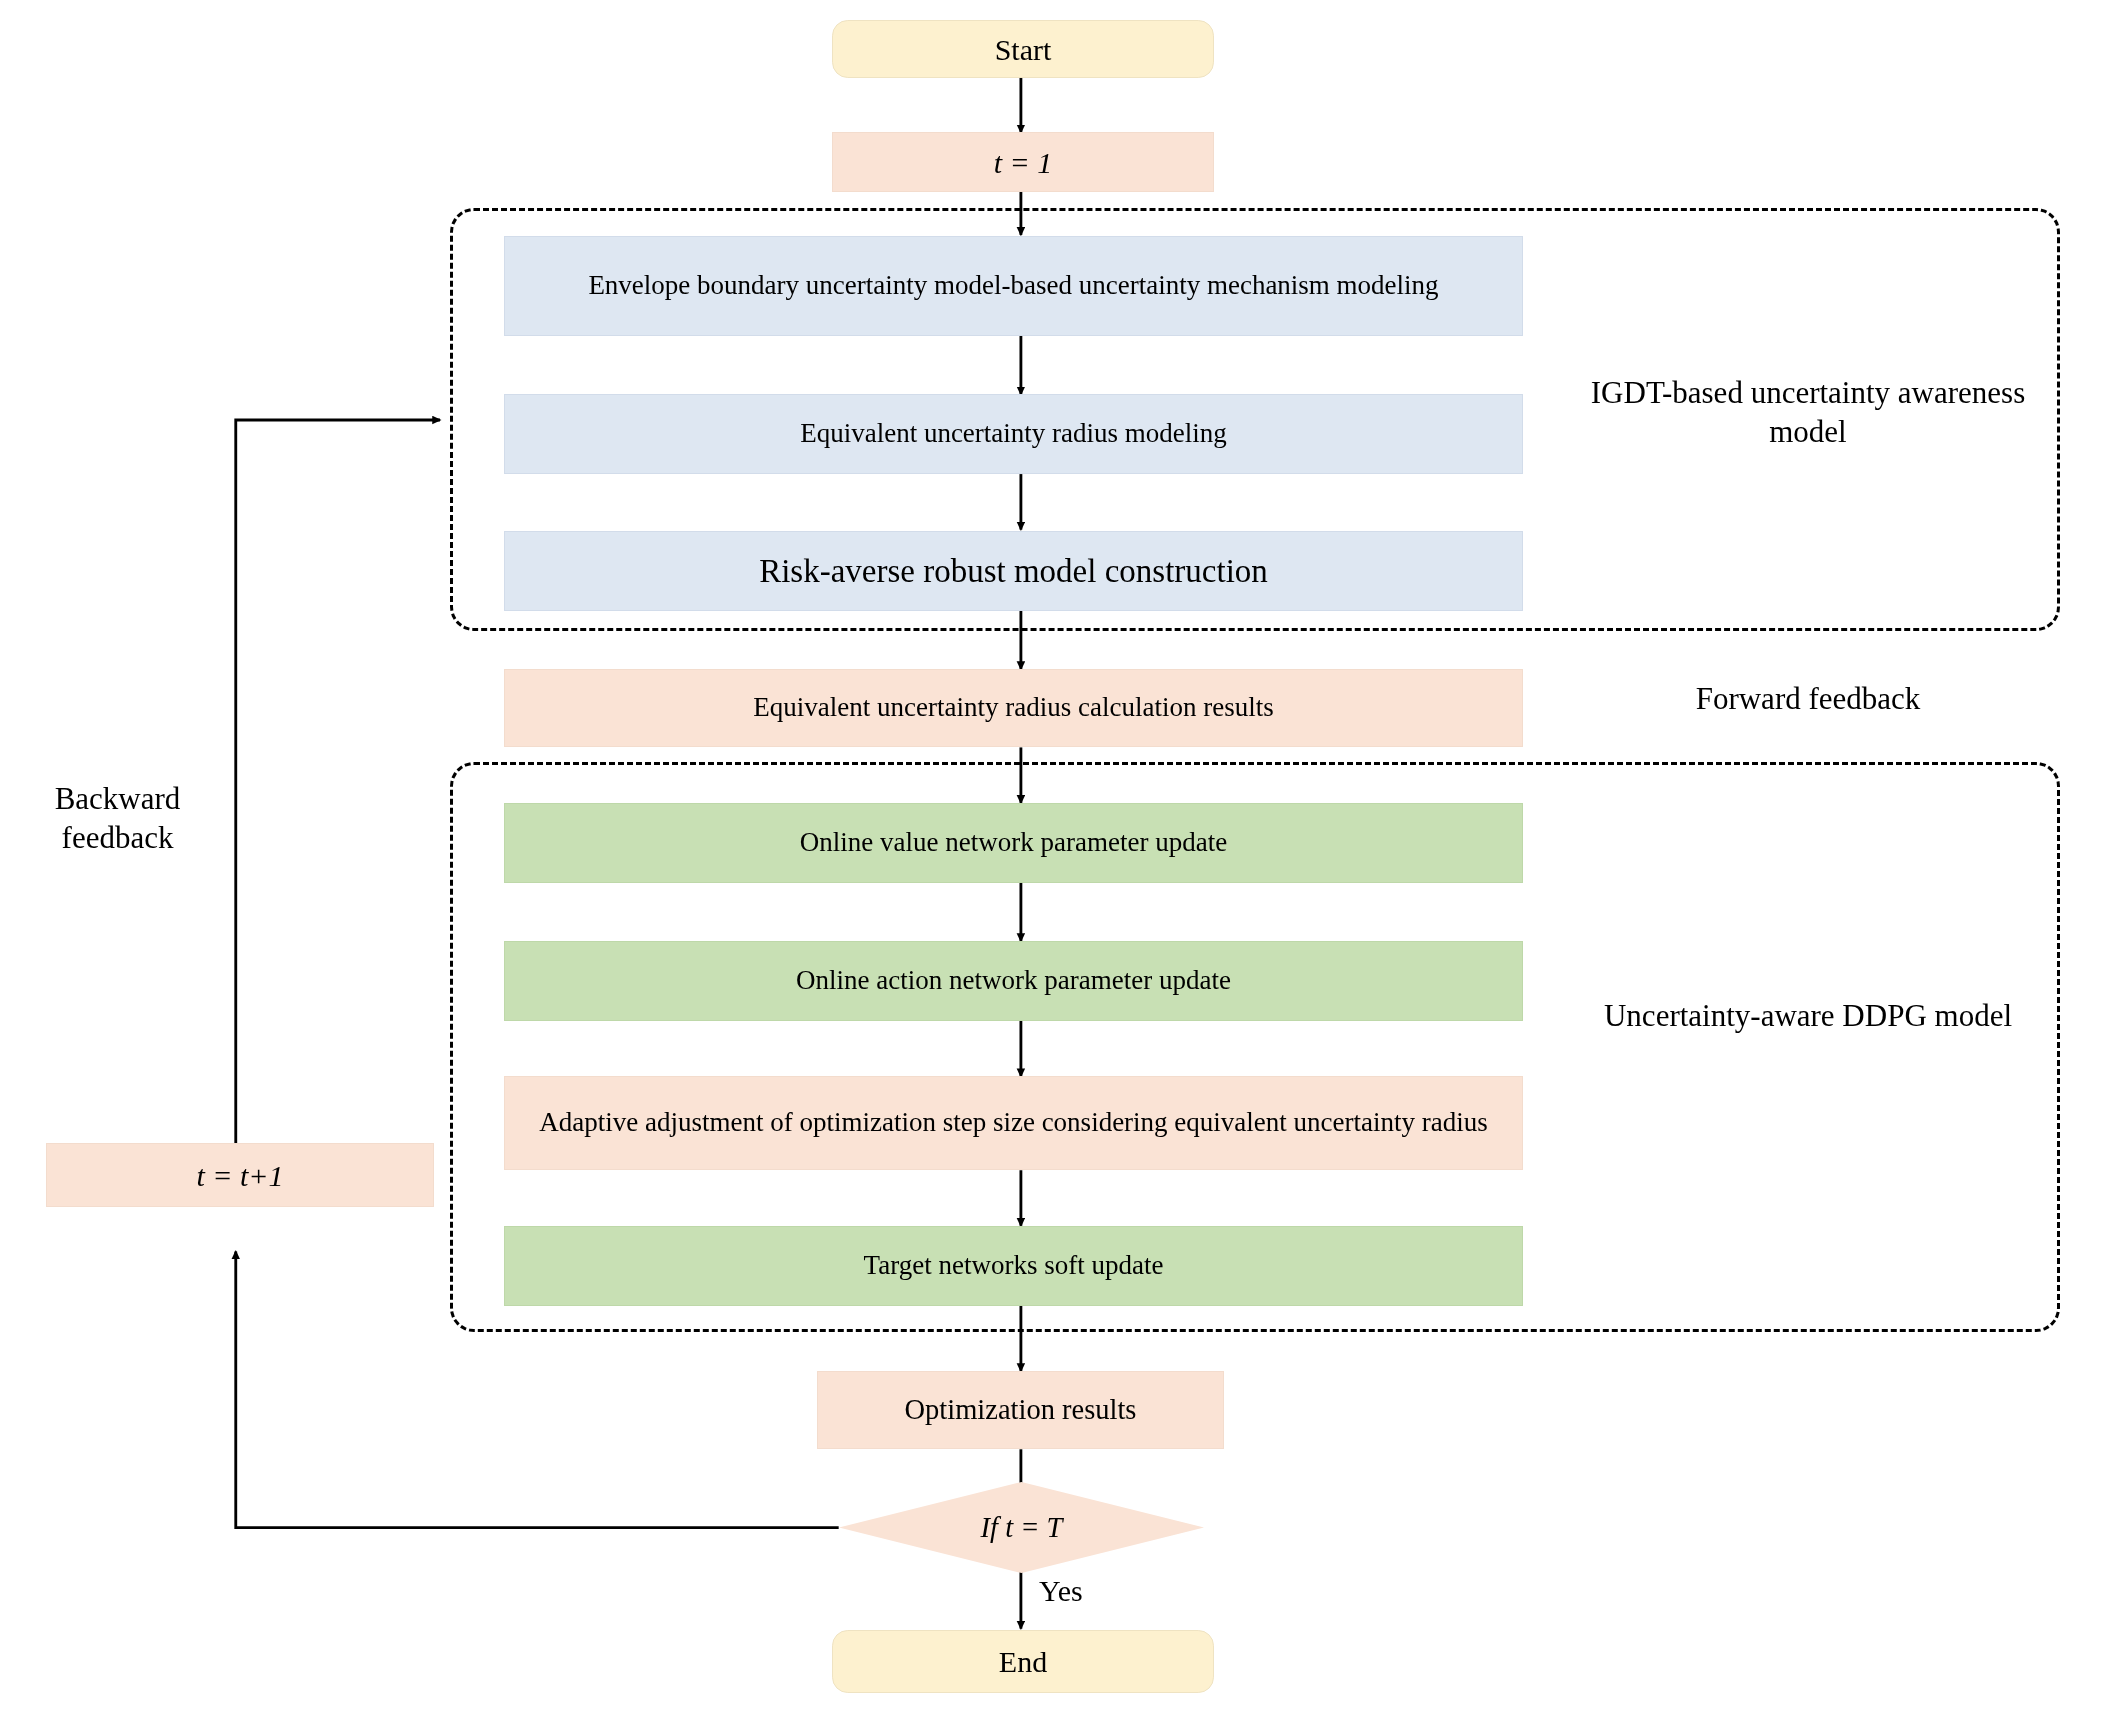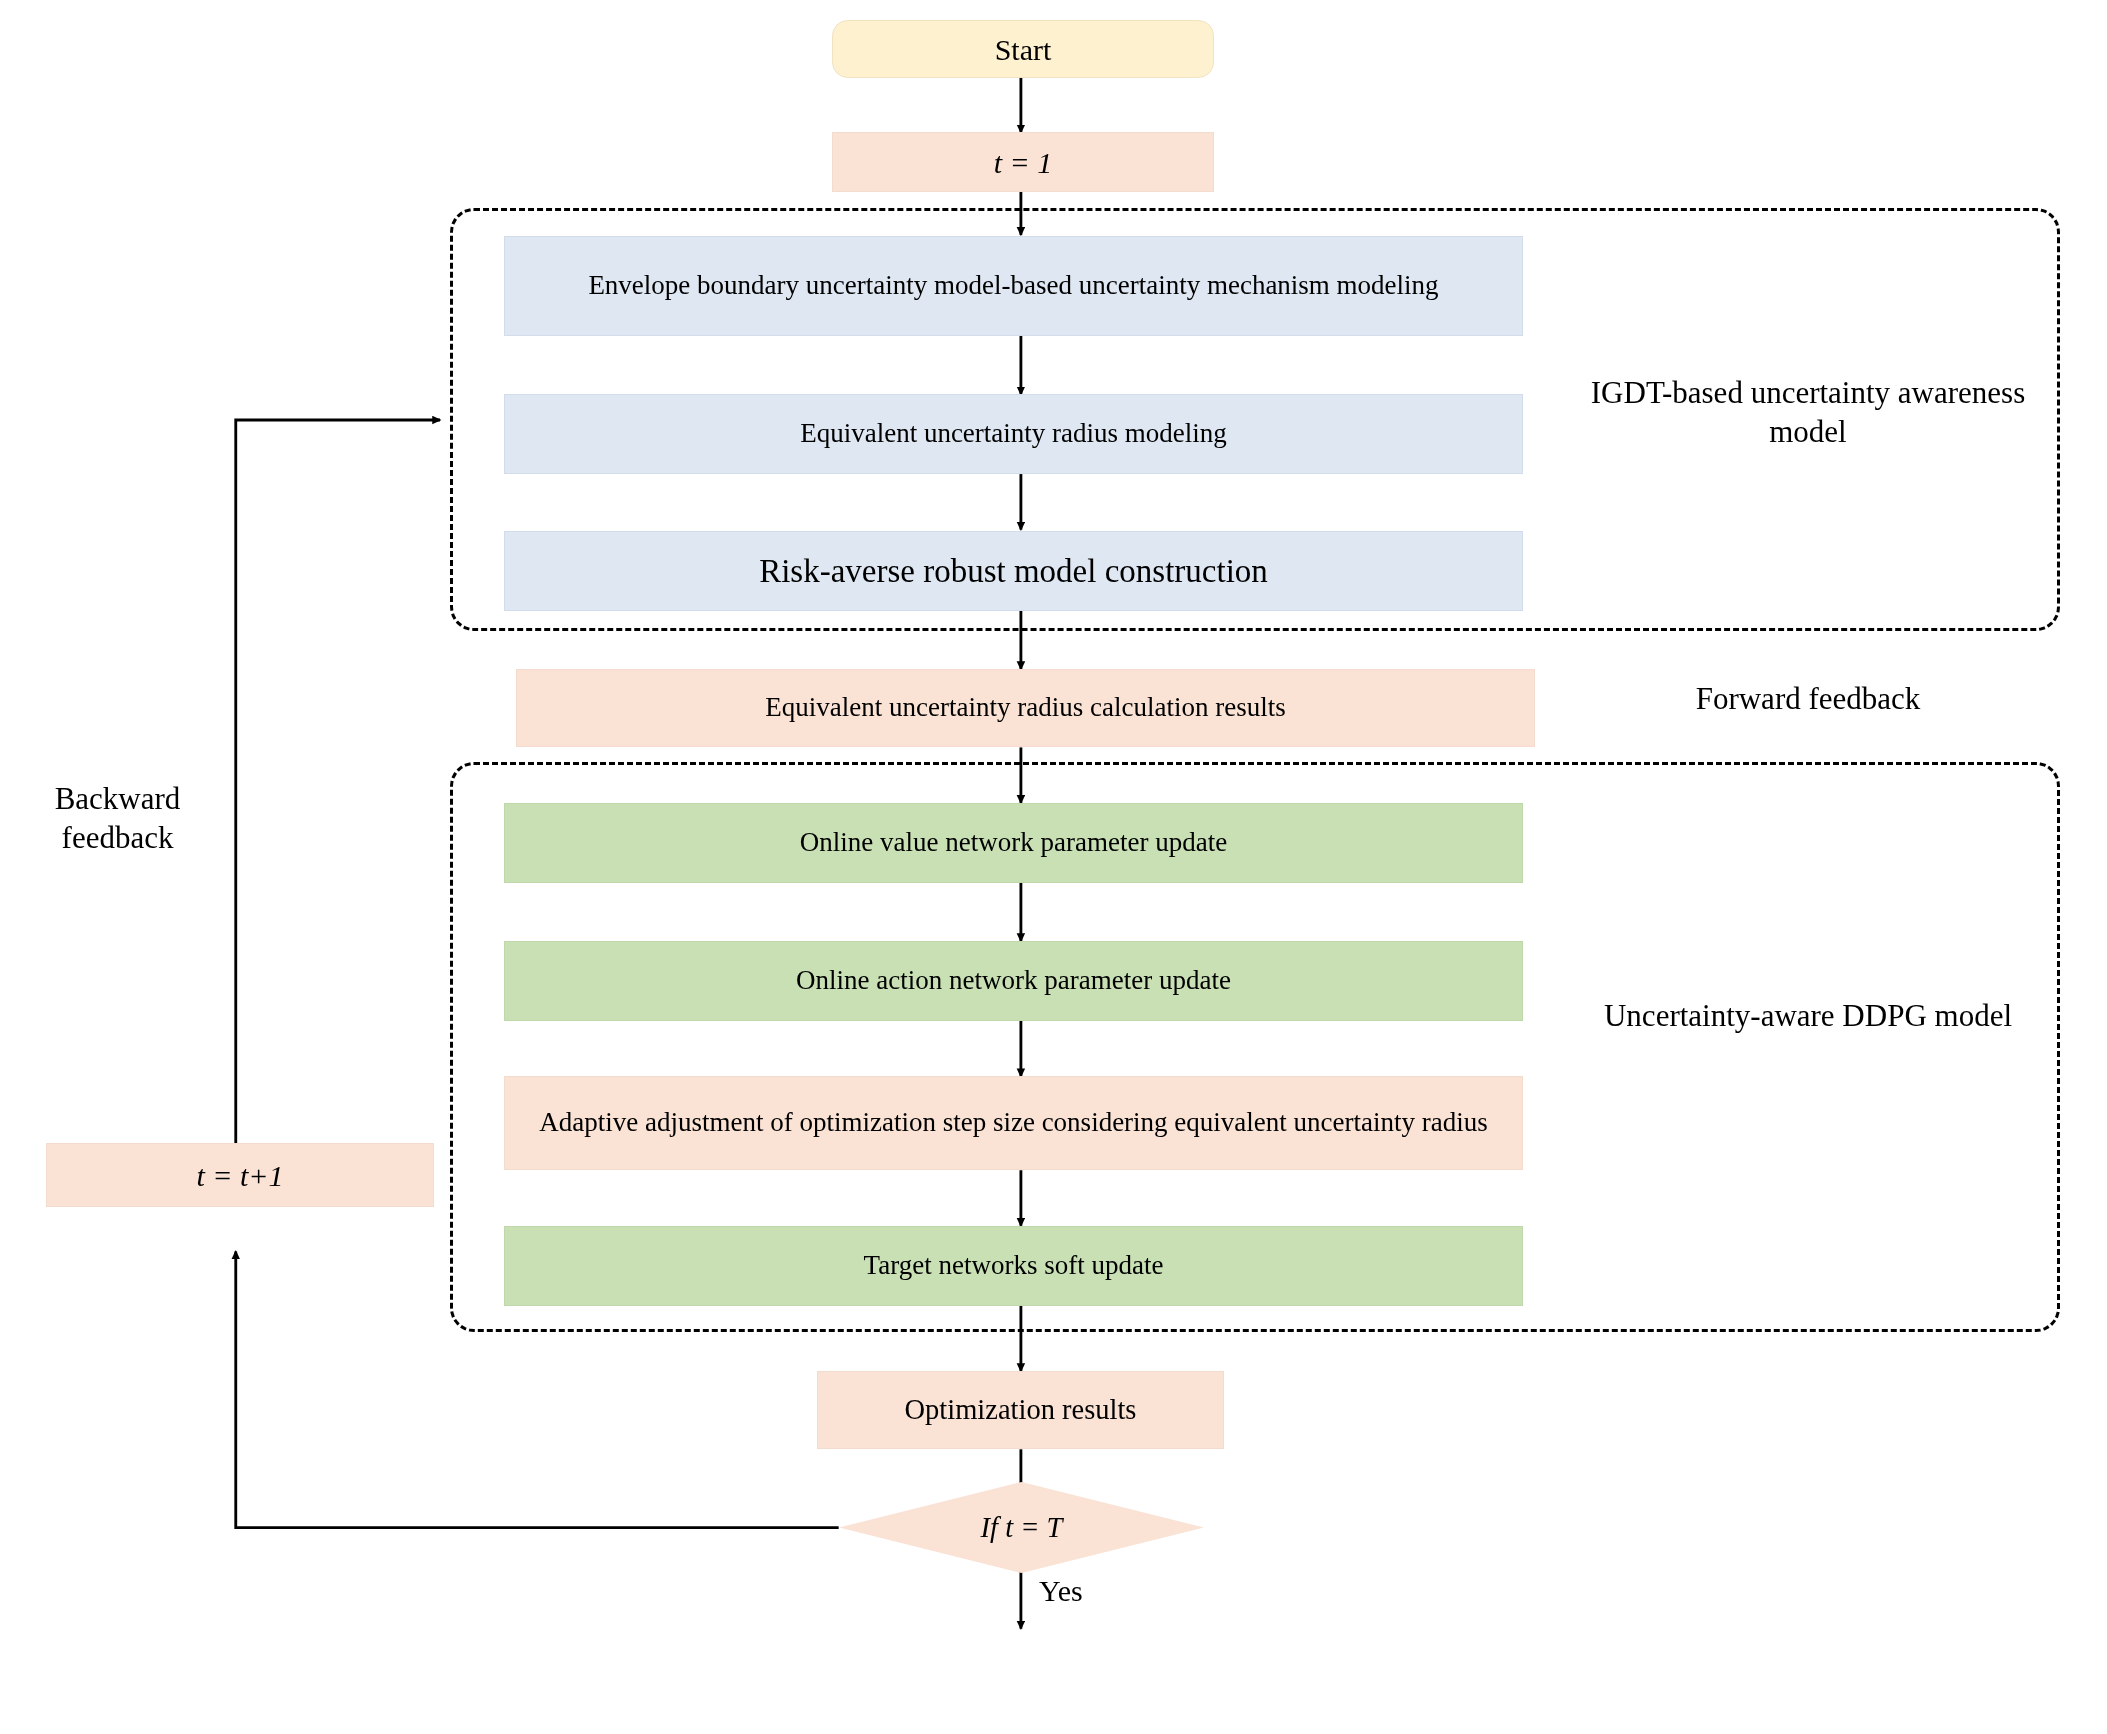--- a/index.html
+++ b/index.html
@@ -117,21 +117,21 @@
   </div>
 
   <div class="node n-blue" style="left:504px;top:394px;width:1019px;height:80px;font-size:27px;">
     <span>Equivalent uncertainty radius modeling</span>
   </div>
 
   <div class="node n-blue" style="left:504px;top:531px;width:1019px;height:80px;font-size:33px;">
     <span>Risk-averse robust model construction</span>
   </div>
 
-  <div class="node n-peach" style="left:504px;top:669px;width:1019px;height:78px;font-size:27px;margin-left:12px;">
+  <div class="node n-peach" style="left:504px;top:669px;width:1019px;height:78px;font-size:27px;">
     <span>Equivalent uncertainty radius calculation results</span>
   </div>
 
   <div class="node n-green" style="left:504px;top:803px;width:1019px;height:80px;font-size:27px;">
     <span>Online value network parameter update</span>
   </div>
 
   <div class="node n-green" style="left:504px;top:941px;width:1019px;height:80px;font-size:27px;">
     <span>Online action network parameter update</span>
   </div>
@@ -149,20 +149,23 @@
   </div>
 
   <div class="diamond" style="left:839px;top:1482px;width:365px;height:91px;font-size:28.5px;">
     <span class="mi">If t = T</span>
   </div>
 
   <div class="node n-peach" style="left:46px;top:1143px;width:388px;height:64px;font-size:30px;">
     <span class="mi">t = t+1</span>
   </div>
 
+  <div class="node n-yellow" style="left:832px;top:1630px;width:382px;height:63px;font-size:30px;">
+    <span>End</span>
+  </div>
 
   <div class="label" style="left:1559px;top:374px;width:498px;font-size:31px;">
     <span>IGDT-based uncertainty awareness model</span>
   </div>
 
   <div class="label" style="left:1559px;top:997px;width:498px;font-size:31px;">
     <span>Uncertainty-aware DDPG model</span>
   </div>
 
   <div class="label" style="left:1559px;top:680px;width:498px;font-size:31px;">

